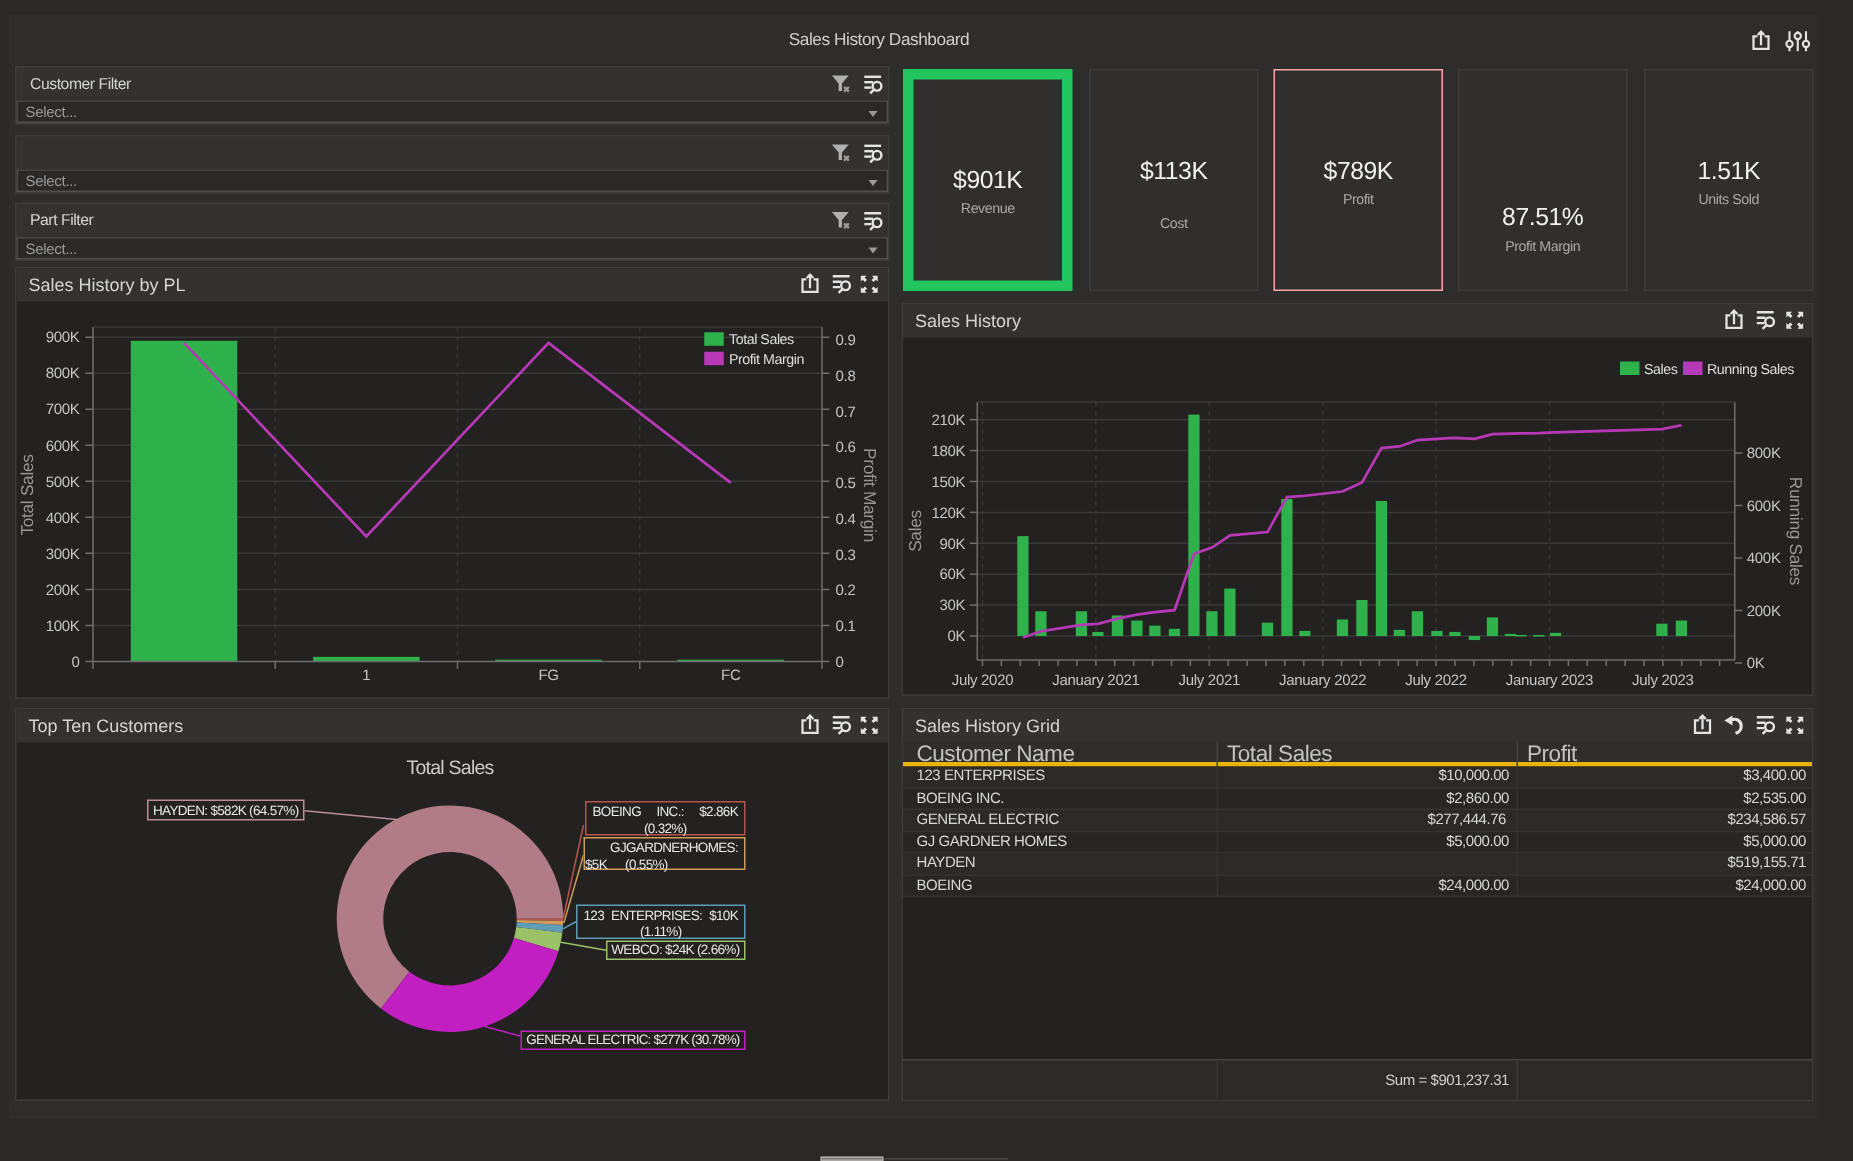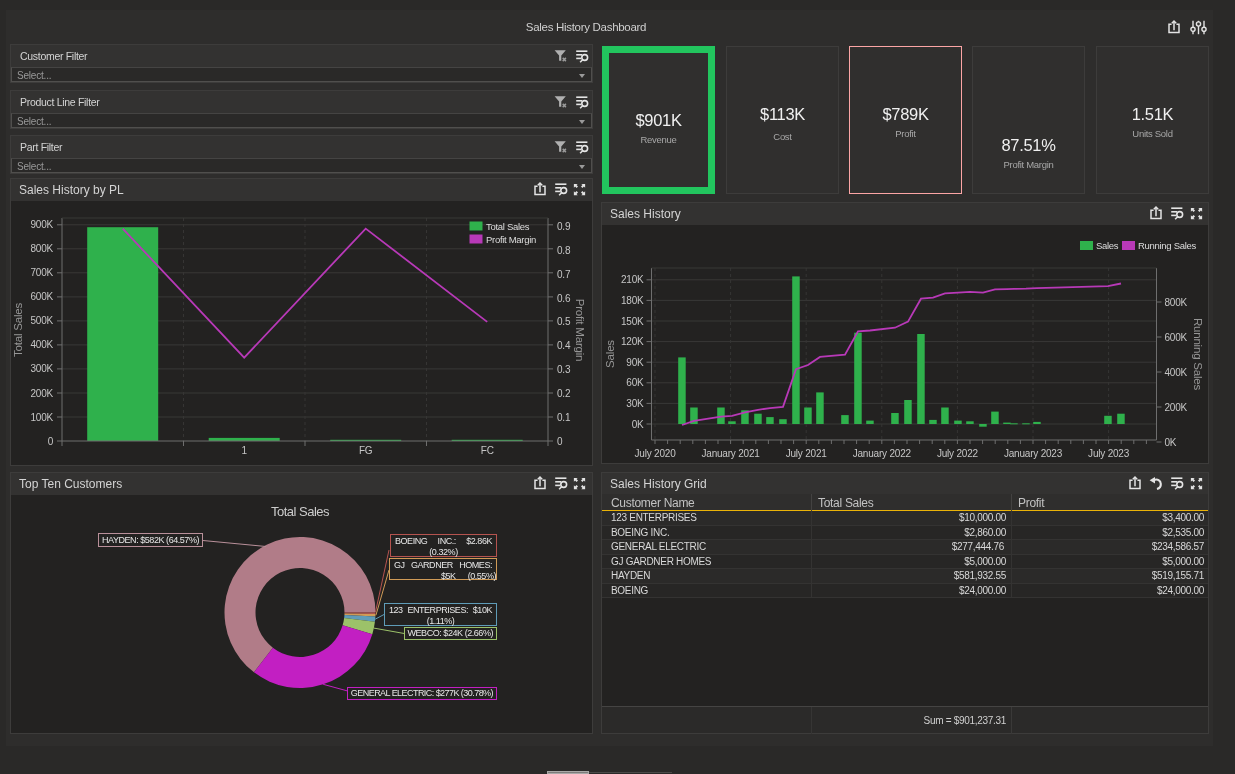--- a/index.html
+++ b/index.html
@@ -31,21 +31,20 @@
 <path d="M9.7 9.9 L12.9 13.1 M12.9 9.9 L9.7 13.1" stroke="#9a9a9a" stroke-width="1.5"></path>
   </svg>
 <svg style="position:absolute;left:574px;top:48px" width="16" height="16" viewBox="0 0 16 16" fill="none" stroke="#e4e4e4" stroke-width="1.6">
 <path d="M2.2 3.2 H13.4"></path>
     <path d="M2.2 6.8 H8"></path>
     <path d="M2.2 10.4 H7"></path>
 <circle cx="10.7" cy="9.5" r="2.9"></circle>
     <path d="M8.6 11.7 L6.1 14.2"></path>
   </svg>
 <div class="panel" style="left:10px;top:90px;width:583px;height:39px;background:#333231">
-<div style="position:absolute;left:0;top:0;right:0;height:22px;color:#d4d4d4;font-size:10.5px;letter-spacing:-0.3px;line-height:23px;padding-left:9px">Product Line Filter</div>
 <div style="position:absolute;left:0;top:22px;right:0;bottom:0;background:#2a2928;border:1px solid #504f4d;border-top-color:#454443;color:#999;font-size:10px;letter-spacing:-0.2px;line-height:15px;padding-left:5px">Select...
 <span style="position:absolute;right:6px;top:6px;width:0;height:0;border-left:3.5px solid transparent;border-right:3.5px solid transparent;border-top:4px solid #9a9a9a"></span></div>
 </div>
 <svg style="position:absolute;left:553px;top:94px" width="16" height="16" viewBox="0 0 16 16">
 <path d="M1.6 2.3 H12.8 L8.3 7.6 V12.7 H6.1 V7.6 Z" fill="#b0b0b0"></path>
 <path d="M9.7 9.9 L12.9 13.1 M12.9 9.9 L9.7 13.1" stroke="#9a9a9a" stroke-width="1.5"></path>
   </svg>
 <svg style="position:absolute;left:574px;top:94px" width="16" height="16" viewBox="0 0 16 16" fill="none" stroke="#e4e4e4" stroke-width="1.6">
 <path d="M2.2 3.2 H13.4"></path>
     <path d="M2.2 6.8 H8"></path>
@@ -211,47 +210,47 @@
       <div style="display:flex;justify-content:space-between;padding:0 4px">
         <span>BOEING</span>
         <span>INC.:</span>
         <span>$2.86K</span>
       </div>
       <div style="text-align:center">(0.32%)</div>
     </div>
   </div>
 <div class="abs" style="left:389px;top:558px;width:108px;height:22px;border:1px solid #d09b57;color:#e8e8e8;font-size:9px;letter-spacing:-0.45px;line-height:11px;white-space:nowrap;background:#232221">
     <div style="padding-top:1px">
-      <div style="display:flex;justify-content:space-between;padding:0 4px">
+      <div style="display:flex;justify-content:flex-end;padding:0 4px">
         <span>GJ</span>
         <span>GARDNER</span>
         <span>HOMES:</span>
       </div>
-      <div style="text-align:right;word-spacing:10px">$5K (0.55%)</div>
+      <div style="text-align:left;word-spacing:10px">$5K (0.55%)</div>
     </div>
   </div>
 <div class="abs" style="left:384px;top:603px;width:113px;height:23px;border:1px solid #5f9cb8;color:#e8e8e8;font-size:9px;letter-spacing:-0.45px;line-height:11px;white-space:nowrap;background:#232221">
     <div style="padding-top:1px">
       <div style="display:flex;justify-content:space-between;padding:0 4px">
         <span>123</span>
         <span>ENTERPRISES:</span>
         <span>$10K</span>
       </div>
       <div style="text-align:center">(1.11%)</div>
     </div>
   </div>
 <div class="abs" style="right:738px;top:627px;height:13px;border:1px solid #9cc269;color:#e8e8e8;font-size:9px;letter-spacing:-0.45px;line-height:11.5px;white-space:nowrap;background:#232221;padding:0 3px">WEBCO: $24K (2.66%)</div>
 <div class="abs" style="right:738px;top:687px;height:13px;border:1px solid #c21fc2;color:#e8e8e8;font-size:9px;letter-spacing:-0.55px;line-height:11.5px;white-space:nowrap;background:#232221;padding:0 3px">GENERAL ELECTRIC: $277K (30.78%)</div>
 <div class="abs" style="left:602px;top:46px;width:113px;height:148px;background:#302f2e;border:7px solid #22c55e;text-align:center">
 <div style="margin-top:58px;font-size:16.5px;letter-spacing:-0.3px;color:#f0f0f0">$901K</div>
 <div style="margin-top:4px;font-size:9.5px;letter-spacing:-0.3px;color:#a8a8a8">Revenue</div>
   </div>
 <div class="abs" style="left:726px;top:46px;width:113px;height:148px;background:#302f2e;border:1px solid #3d3c3b;text-align:center">
 <div style="margin-top:58px;font-size:16.5px;letter-spacing:-0.3px;color:#f0f0f0">$113K</div>
-<div style="margin-top:7px;font-size:9.5px;letter-spacing:-0.3px;color:#a8a8a8">Cost</div>
+<div style="margin-top:20px;font-size:9.5px;letter-spacing:-0.3px;color:#a8a8a8">Cost</div>
   </div>
 <div class="abs" style="left:849px;top:46px;width:113px;height:148px;background:#302f2e;border:1px solid #fca5a5;text-align:center">
 <div style="margin-top:58px;font-size:16.5px;letter-spacing:-0.3px;color:#f0f0f0">$789K</div>
 <div style="margin-top:4px;font-size:9.5px;letter-spacing:-0.3px;color:#a8a8a8">Profit</div>
   </div>
 <div class="abs" style="left:972px;top:46px;width:113px;height:148px;background:#302f2e;border:1px solid #3d3c3b;text-align:center">
 <div style="margin-top:89px;font-size:16.5px;letter-spacing:-0.3px;color:#f0f0f0">87.51%</div>
 <div style="margin-top:4px;font-size:9.5px;letter-spacing:-0.3px;color:#a8a8a8">Profit Margin</div>
   </div>
 <div class="abs" style="left:1096px;top:46px;width:113px;height:148px;background:#302f2e;border:1px solid #3d3c3b;text-align:center">
@@ -427,21 +426,21 @@
     <path d="M2.2 10.4 H7"></path>
 <circle cx="10.7" cy="9.5" r="2.9"></circle>
     <path d="M8.6 11.7 L6.1 14.2"></path>
   </svg>
 <svg style="position:absolute;left:1189px;top:476px" width="15" height="15" viewBox="0 0 16 16" fill="#e4e4e4">
 <path d="M2 2 H6.1 L4.8 3.3 L6.4 4.9 L4.9 6.4 L3.3 4.8 L2 6.1 Z"></path>
 <path d="M14 2 V6.1 L12.7 4.8 L11.1 6.4 L9.6 4.9 L11.2 3.3 L9.9 2 Z"></path>
 <path d="M14 14 H9.9 L11.2 12.7 L9.6 11.1 L11.1 9.6 L12.7 11.2 L14 9.9 Z"></path>
 <path d="M2 14 V9.9 L3.3 11.2 L4.9 9.6 L6.4 11.1 L4.8 12.7 L6.1 14 Z"></path>
   </svg>
-<div class="abs" style="left:602px;top:494px;width:606px;height:17px;background:#2f2e2d;border-bottom:1px solid #eab308;color:#c2c2c2;font-size:12px;letter-spacing:-0.3px;line-height:18px">
+<div class="abs" style="left:602px;top:494px;width:606px;height:17px;background:#2f2e2d;border-bottom:3px solid #eab308;color:#c2c2c2;font-size:15px;letter-spacing:-0.3px;line-height:18px">
 <span style="position:absolute;left:9px">Customer Name</span>
 <span style="position:absolute;left:216px">Total Sales</span>
 <span style="position:absolute;left:416px">Profit</span>
 <span style="position:absolute;left:209px;top:0;width:1px;height:17px;background:#434241"></span>
 <span style="position:absolute;left:409px;top:0;width:1px;height:17px;background:#434241"></span>
 </div>
 <div class="abs" style="left:602px;top:511.0px;width:606px;height:14.5px;background:#2b2a29;border-bottom:1px solid #343332;color:#d8d8d8;font-size:10px;letter-spacing:-0.3px;line-height:14px">
 <span style="position:absolute;left:9px">123 ENTERPRISES</span>
 <span style="position:absolute;left:9px;width:395px;text-align:right">$10,000.00</span>
 <span style="position:absolute;left:209px;width:393px;text-align:right">$3,400.00</span>
@@ -464,21 +463,20 @@
 </div>
 <div class="abs" style="left:602px;top:554.5px;width:606px;height:14.5px;background:#272625;border-bottom:1px solid #343332;color:#d8d8d8;font-size:10px;letter-spacing:-0.3px;line-height:14px">
 <span style="position:absolute;left:9px">GJ GARDNER HOMES</span>
 <span style="position:absolute;left:9px;width:395px;text-align:right">$5,000.00</span>
 <span style="position:absolute;left:209px;width:393px;text-align:right">$5,000.00</span>
 <span style="position:absolute;left:209px;top:0;width:1px;height:14.5px;background:#343332"></span>
 <span style="position:absolute;left:409px;top:0;width:1px;height:14.5px;background:#343332"></span>
 </div>
 <div class="abs" style="left:602px;top:569.0px;width:606px;height:14.5px;background:#2b2a29;border-bottom:1px solid #343332;color:#d8d8d8;font-size:10px;letter-spacing:-0.3px;line-height:14px">
 <span style="position:absolute;left:9px">HAYDEN</span>
-<span style="position:absolute;left:9px;width:395px;text-align:right">$581,932.55</span>
 <span style="position:absolute;left:209px;width:393px;text-align:right">$519,155.71</span>
 <span style="position:absolute;left:209px;top:0;width:1px;height:14.5px;background:#343332"></span>
 <span style="position:absolute;left:409px;top:0;width:1px;height:14.5px;background:#343332"></span>
 </div>
 <div class="abs" style="left:602px;top:583.5px;width:606px;height:14.5px;background:#272625;border-bottom:1px solid #343332;color:#d8d8d8;font-size:10px;letter-spacing:-0.3px;line-height:14px">
 <span style="position:absolute;left:9px">BOEING</span>
 <span style="position:absolute;left:9px;width:395px;text-align:right">$24,000.00</span>
 <span style="position:absolute;left:209px;width:393px;text-align:right">$24,000.00</span>
 <span style="position:absolute;left:209px;top:0;width:1px;height:14.5px;background:#343332"></span>
 <span style="position:absolute;left:409px;top:0;width:1px;height:14.5px;background:#343332"></span>

